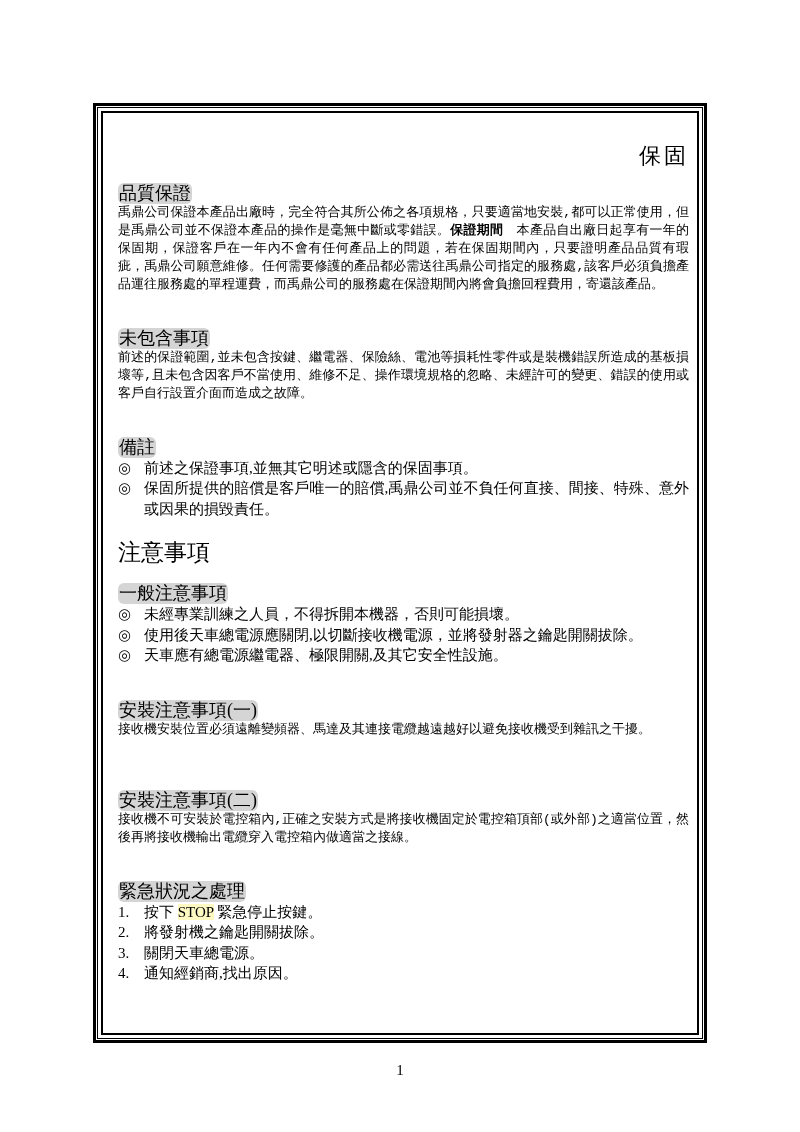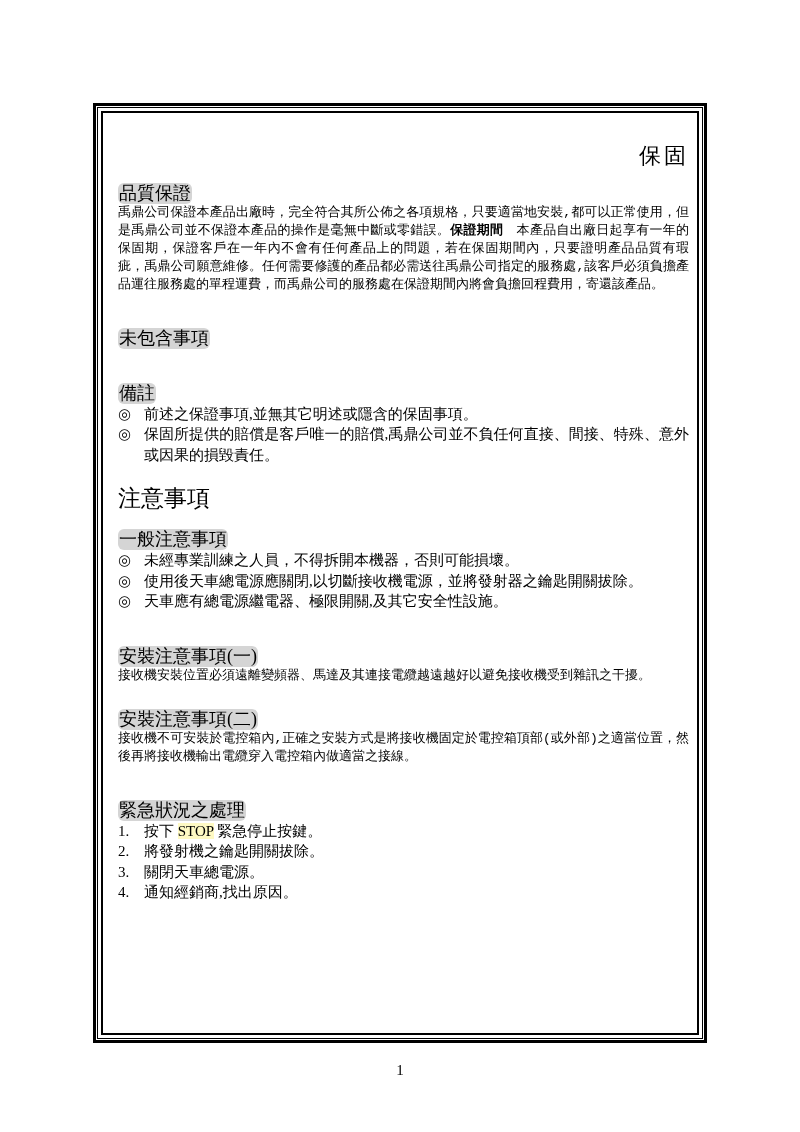--- a/index.html
+++ b/index.html
@@ -21,21 +21,21 @@
 
   .content { padding: 0 8px 0 15px; }
 
   .doc-title {
     margin-top: 28px; text-align: right;
     font-size: 22px; font-weight: normal; line-height: 1.35; letter-spacing: 3px;
   }
 
   .section { margin-top: 34px; }
   .section.first { margin-top: 12px; }
-  .section.gap-large { margin-top: 24px; }
+  .section.gap-large { margin-top: 51px; }
   .section.gap-small { margin-top: 16px; }
 
   .sec-heading {
     display: inline-block; font-size: 18px; font-weight: normal;
     line-height: 21px; background: #d5d5d5; padding: 0 1px; border-radius: 6px;
   }
   .big-heading {
     margin-top: 20px; font-size: 23px; font-weight: normal; line-height: 28px;
   }
 
@@ -66,20 +66,21 @@
 
           <h1 class="doc-title">保固</h1>
 
           <div class="section first">
             <h2 class="sec-heading">品質保證</h2>
             <p class="body-text"><span>禹鼎公司保證本產品出廠時，完全符合其所公佈之各項規格，只要適當地安裝,都可以正常使用，但是禹鼎公司並不保證本產品的操作是毫無中斷或零錯誤。</span><b>保證期間</b><span>　本產品自出廠日起享有一年的保固期，保證客戶在一年內不會有任何產品上的問題，若在保固期間內，只要證明產品品質有瑕疵，禹鼎公司願意維修。任何需要修護的產品都必需送往禹鼎公司指定的服務處,該客戶必須負擔產品運往服務處的單程運費，而禹鼎公司的服務處在保證期間內將會負擔回程費用，寄還該產品。</span></p>
           </div>
 
           <div class="section">
             <h2 class="sec-heading">未包含事項</h2>
+            <p class="body-text">前述的保證範圍,並未包含按鍵、繼電器、保險絲、電池等損耗性零件或是裝機錯誤所造成的基板損壞等,且未包含因客戶不當使用、維修不足、操作環境規格的忽略、未經許可的變更、錯誤的使用或客戶自行設置介面而造成之故障。</p>
           </div>
 
           <div class="section">
             <h2 class="sec-heading">備註</h2>
             <div class="list-item">
               <span class="bullet">◎</span>
               <span class="item-text">前述之保證事項,並無其它明述或隱含的保固事項。</span>
             </div>
             <div class="list-item">
               <span class="bullet">◎</span>

